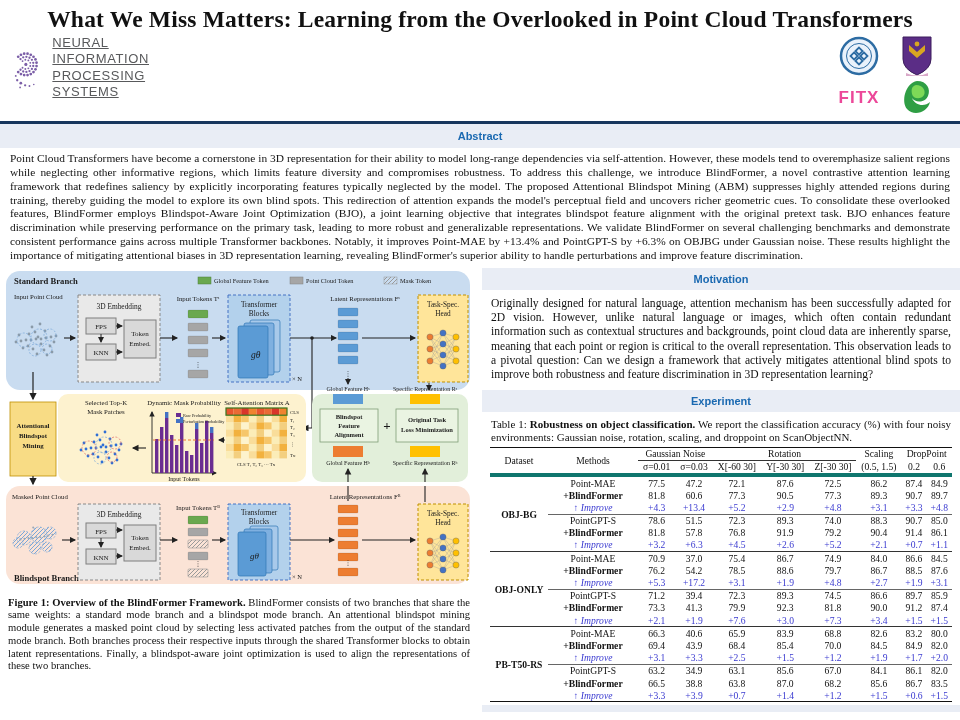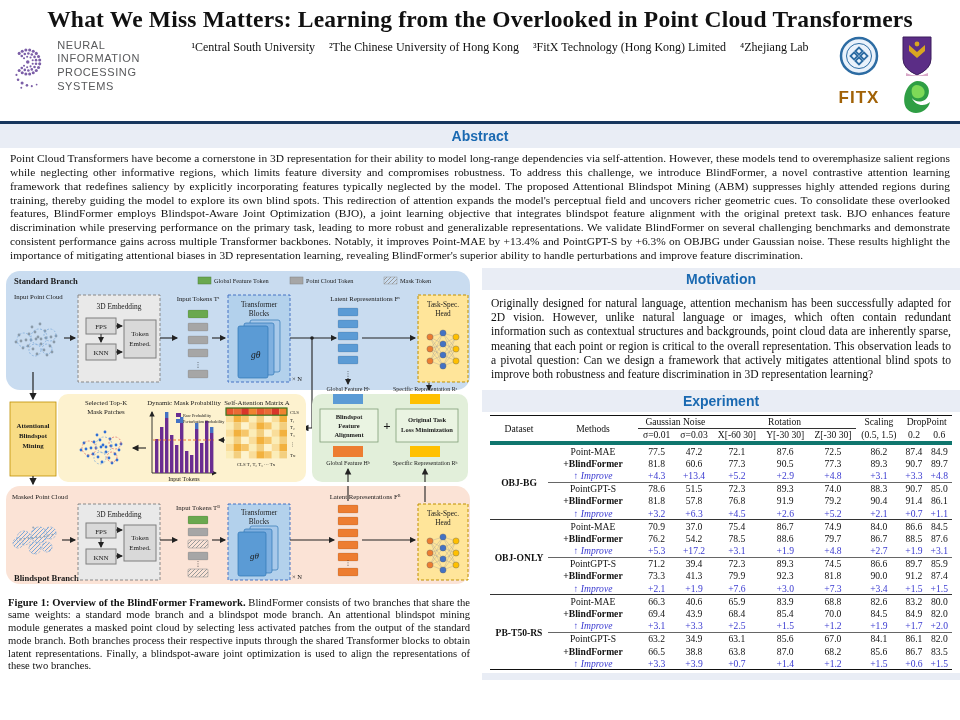--- a/index.html
+++ b/index.html
@@ -3,33 +3,33 @@
 <meta charset="utf-8">
 <style>
   html,body{margin:0;padding:0;background:#fff;}
   .poster{position:relative;width:960px;height:720px;background:#fff;overflow:hidden;
           font-family:"Liberation Serif",serif;color:#111;}
   
   .hdr{padding-top:6px;}
   .title{text-align:center;font-weight:bold;font-size:23.5px;letter-spacing:0.2px;}
   .hdr-row{display:flex;align-items:flex-start;margin-top:2px;}
   .neurips{width:170px;display:flex;align-items:center;padding-left:10px;box-sizing:border-box;}
-  .neur-text{font-family:"Liberation Sans",sans-serif;font-size:11px;letter-spacing:0.6px;
-             color:#58595b;line-height:1.25;margin-left:2px;}
+  .neur-text{font-family:"Liberation Sans",sans-serif;font-size:13px;letter-spacing:0.6px;
+             color:#58595b;line-height:1.25;margin-left:2px;text-decoration:underline;}
   .authors{flex:1;text-align:center;}
   .auth-line{font-weight:bold;font-size:14.5px;line-height:1.3;}
   .affils{margin-top:5px;font-size:12px;}
   .affils span{margin:0 7px;}
   .logos{width:130px;display:grid;grid-template-columns:58px 58px;grid-row-gap:2px;
          justify-items:center;align-items:center;padding-right:6px;box-sizing:border-box;}
   .fitx{font-family:"Liberation Sans",sans-serif;font-weight:800;font-size:17px;
-        letter-spacing:1px;color:#a16207;}
+        letter-spacing:1px;color:#ec4899;}
   
   .bar{background:#e9edf5;height:22px;line-height:22px;text-align:center;
-       font-family:"Liberation Sans",sans-serif;font-weight:bold;font-size:14px;color:#1a69b1;}
+       font-family:"Liberation Sans",sans-serif;font-weight:bold;font-size:11px;color:#1a69b1;}
   .bar-abstract{border-top:3px solid #17365d;height:24px;line-height:24px;margin-top:4px;}
   .abstract-body{padding:4px 10px 2px 10px;font-size:11.4px;line-height:1.215;text-align:justify;}
   
   .cols{display:flex;margin-top:3px;}
   .col-l{width:478px;margin-right:4px;}
   .col-r{width:478px;}
   .col-l .bar,.col-r .bar{margin-bottom:3px;}
   .caption{padding:3px 8px 0 8px;font-size:10.6px;line-height:1.2;text-align:justify;}
   .motivation{padding:4px 9px 2px 9px;font-size:11.6px;line-height:1.235;text-align:justify;}
   .tcap{padding:3px 9px 2px 9px;font-size:11px;line-height:1.18;text-align:justify;}
@@ -108,23 +108,20 @@
             <circle cx="33" cy="54" r="1.1" fill="#7b5ea7"></circle>
             <circle cx="14" cy="58" r="1.2" fill="#7b5ea7"></circle>
             <circle cx="22" cy="26" r="2.2" fill="#7b5ea7"></circle>
           </svg>
         <div class="neur-text">
           <div>NEURAL INFORMATION</div>
           <div>PROCESSING SYSTEMS</div>
         </div>
       </div>
       <div class="authors">
-        <div class="affils">
-          <span>¹Central South University</span><span>²The Chinese University of Hong Kong</span><span>³FitX Technology (Hong Kong) Limited</span><span>⁴Zhejiang Lab</span>
-        </div>
       </div>
       <div class="logos">
         <svg width="40" height="40" viewBox="0 0 40 40">
           <circle cx="20" cy="20" r="18" fill="#eaf2fb" stroke="#2d6ca3" stroke-width="2.5"></circle>
           <circle cx="20" cy="20" r="12.5" fill="none" stroke="#2d6ca3" stroke-width="1"></circle>
           <path d="M14 14 h5 v5 h-5 z M21 14 h5 v5 h-5 z M14 21 h5 v5 h-5 z M21 21 h5 v5 h-5 z" fill="none" stroke="#2d6ca3" stroke-width="1.8" transform="rotate(45 20 20)"></path>
         </svg>
         <svg width="34" height="42" viewBox="0 0 34 42">
           <path d="M3 2 h28 v22 q0 10 -14 16 q-14 -6 -14 -16 z" fill="#5b2d86" stroke="#3c1d5c" stroke-width="1"></path>
           <path d="M9 10 l8 7 l8 -7 v6 l-8 7 l-8 -7 z" fill="#d9a521"></path>
@@ -586,20 +583,23 @@
 
     <div class="col-r">
       <div class="bar">
         <span>Motivation</span>
       </div>
       <div class="motivation">Originally designed for natural language, attention mechanism has been successfully adapted for 2D vision. However, unlike natural language or images, which often contain redundant information such as contextual structures and backgrounds, point cloud data are inherently sparse, meaning that each point or region is critical to the overall representation. This observation leads to a pivotal question: Can we design a framework that actively mitigates attentional blind spots to improve both robustness and feature discrimination in 3D representation learning?</div>
 
       <div class="bar" style="margin-top:5px;">
         <span>Experiment</span>
       </div>
+      <div class="tcap">
+        <span>Table 1: </span><b>Robustness on object classification.</b><span> We report the classification accuracy (%) with four noisy environments: Gaussian noise, rotation, scaling, and droppoint on ScanObjectNN.</span>
+      </div>
       <table id="exp-table">
           <thead>
             <tr>
               <th rowspan="2" class="col-dataset">Dataset</th>
               <th rowspan="2" class="col-methods">Methods</th>
               <th colspan="2" class="cmid">Gaussian Noise</th>
               <th colspan="3" class="cmid">Rotation</th>
               <th colspan="1">Scaling</th>
               <th colspan="2">DropPoint</th>
             </tr>

